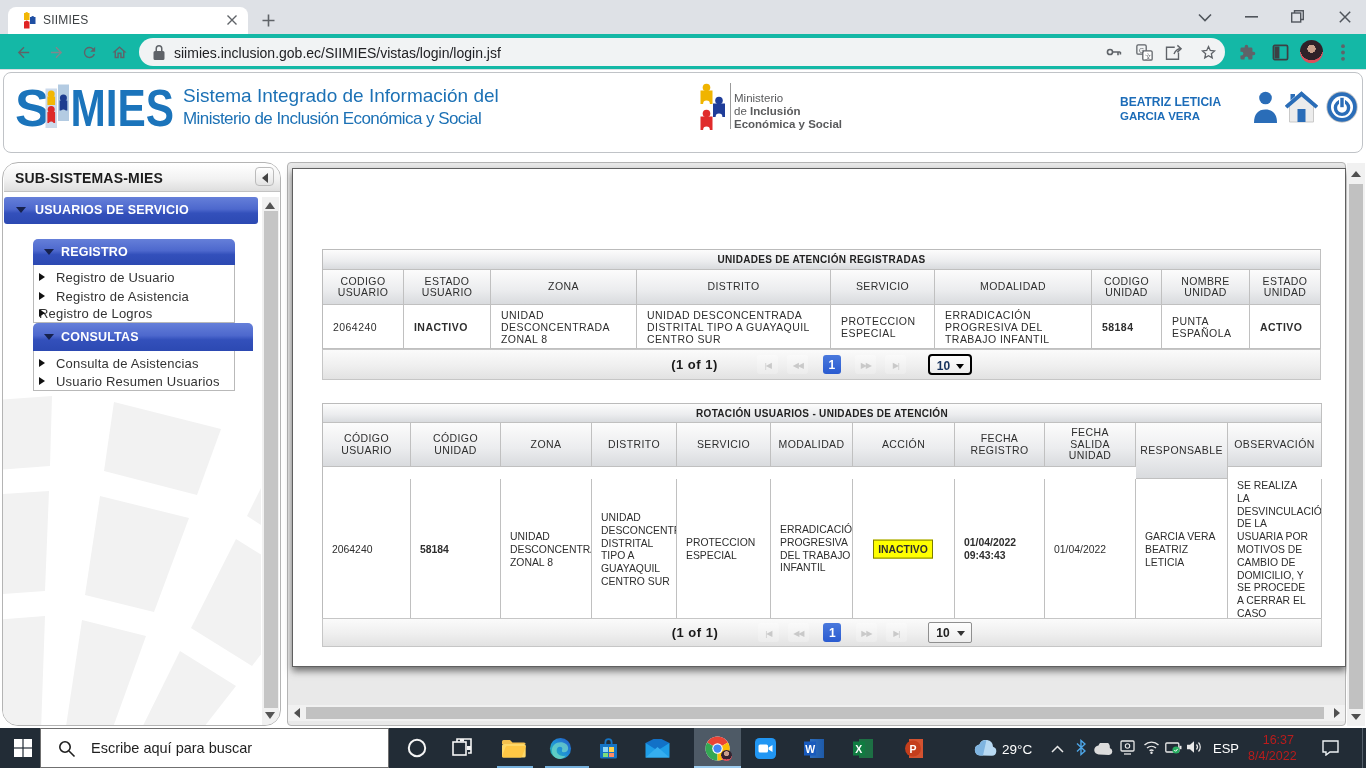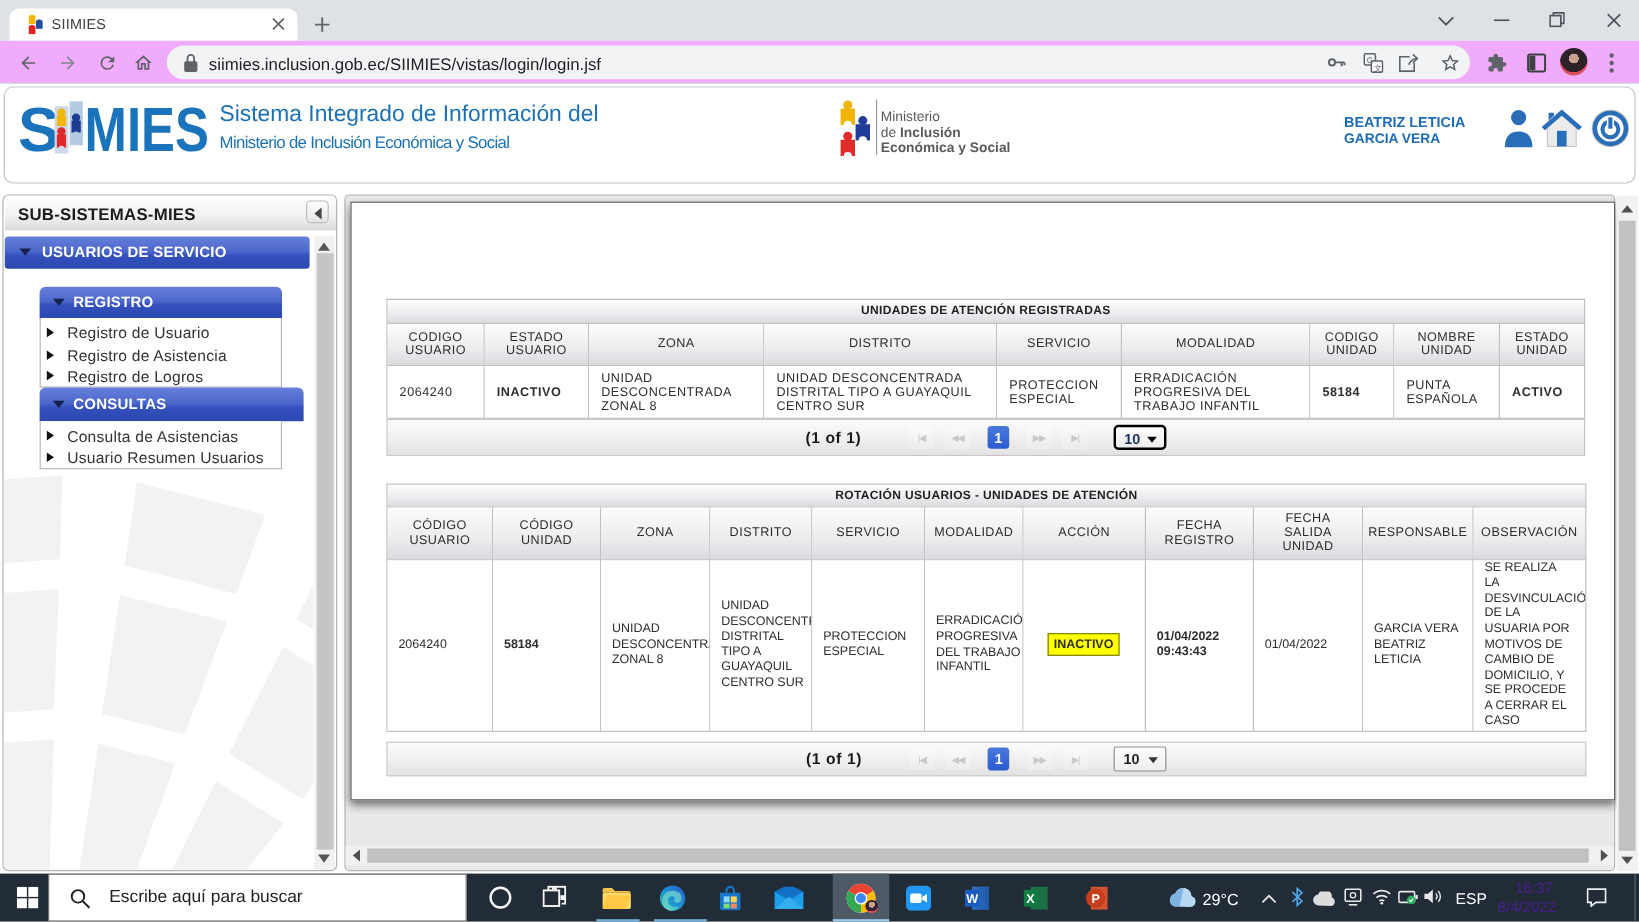--- a/index.html
+++ b/index.html
@@ -1,31 +1,31 @@
 <!DOCTYPE html>
 <html><head><meta charset="utf-8"><style>
 *{margin:0;padding:0;box-sizing:border-box}
 html,body{width:1366px;height:768px;overflow:hidden;font-family:"Liberation Sans",sans-serif;background:#fff}
 .abs{position:absolute}
 svg{display:block}
 
 #tabstrip{left:0;top:0;width:1366px;height:34px;background:#dee1e6}
 #tab{left:8px;top:7px;width:240px;height:27px;background:#fff;border-radius:8px 8px 0 0}
 #tabtitle{left:43px;top:13px;font-size:12px;color:#3c4043;letter-spacing:.2px}
-#toolbar{left:0;top:34px;width:1366px;height:36px;background:#f0abfc;border-bottom:1px solid #dadce0}
+#toolbar{left:0;top:34px;width:1366px;height:36px;background:#14b8a6;border-bottom:1px solid #dadce0}
 #omnibox{left:139px;top:4px;width:1086px;height:28px;background:#f1f3f4;border-radius:14px}
 #urltext{left:174px;top:11px;font-size:14px;color:#202124}
 .navic{color:#5f6368}
 
 #appheader{left:3px;top:72px;width:1360px;height:81px;background:#fff;border:1px solid #c0c3c7;border-radius:8px}
 #tagline{left:183px;top:85px;font-size:19px;line-height:22px;color:#1c71b5}
 #minlogo-text{left:734px;top:92px;font-size:11.5px;line-height:12.8px;color:#595a5c}
 #username{left:1120px;top:95px;width:125px;text-align:left;color:#1c6cb8}
 
-#sidebar{left:2px;top:162px;width:279px;height:564px;background:#fff;border:1px solid #b4b4b4;border-radius:5px;overflow:hidden}
+#sidebar{left:2px;top:162px;width:279px;height:564px;background:#fff;border:1px solid #b4b4b4;border-radius:16px;overflow:hidden}
 #sbhead{left:1px;top:1px;width:277px;height:28px;background:linear-gradient(#ffffff,#f2f2f2 55%,#dedede);border-bottom:1px solid #c2c2c2;border-radius:5px 5px 0 0}
 #sbhead span{position:absolute;left:11px;top:6px;font-size:14px;font-weight:bold;color:#1c1c1c;letter-spacing:.2px}
 #sbcollapse{left:252px;top:4px;width:19px;height:19px;border:1px solid #bbb;border-radius:4px;background:linear-gradient(#fff,#e4e4e4)}
 .bluebar{background:linear-gradient(#657fd9 0%,#4d68cd 45%,#3350bb 60%,#2c49b2 100%);color:#fff;font-weight:bold}
 #usbar{left:1px;top:34px;width:254px;height:27px;border-radius:3px;font-size:12.5px;letter-spacing:.2px}
 .wtri{width:0;height:0;border-left:5px solid transparent;border-right:5px solid transparent;border-top:6px solid #16214d}
 .menuitem{font-size:13px;color:#333;letter-spacing:.2px;white-space:nowrap}
 .blktri{width:0;height:0;border-top:4.5px solid transparent;border-bottom:4.5px solid transparent;border-left:6px solid #111}
 #sbscroll{left:259px;top:34px;width:17px;height:528px;background:#f1f1f1}
 .sbthumb{background:#c5c5c5}
@@ -164,21 +164,21 @@
   <circle cx="35.2" cy="27.5" r="3.5" fill="#dd2a2a"></circle>
       <rect x="31.4" y="30" width="7.7" height="11" fill="#dd2a2a"></rect>
       <circle cx="35.2" cy="42" r="2.5" fill="#ccdaeb"></circle>
   <circle cx="47.4" cy="16" r="3.5" fill="#1d3c8f"></circle>
       <rect x="43.6" y="18.5" width="7.7" height="10" fill="#1d3c8f"></rect>
       <circle cx="47.4" cy="30" r="2.5" fill="#b3cbe2"></circle>
   <g transform="translate(54.5,44) scale(0.815,1)">
         <text x="0" y="0" font-family="Liberation Sans" font-weight="bold" font-size="52" fill="#1b74bb">MIES</text>
       </g>
 </svg>
-<div class="abs" id="tagline">Sistema Integrado de Información del<br><span style="font-size:14px;letter-spacing:-0.55px">Ministerio de Inclusión Económica y Social</span></div>
+<div class="abs" id="tagline">Sistema Integrado de Información del<br><span style="font-size:17px;letter-spacing:-0.55px">Ministerio de Inclusión Económica y Social</span></div>
 <svg class="abs" style="left:699px;top:82px" width="34" height="49" viewBox="0 0 34 49">
   <circle cx="7.5" cy="5.5" r="3.8" fill="#f0b400"></circle>
       <rect x="1.5" y="8.5" width="12" height="13.5" fill="#f0b400"></rect>
       <circle cx="7.5" cy="22" r="3.4" fill="#fff"></circle>
   <circle cx="20" cy="18.5" r="3.8" fill="#1f3d99"></circle>
       <rect x="14" y="21.5" width="12" height="13.5" fill="#1f3d99"></rect>
       <circle cx="20" cy="35" r="3.4" fill="#fff"></circle>
   <circle cx="7.5" cy="31.5" r="3.8" fill="#e02b2b"></circle>
       <rect x="1.5" y="34.5" width="12" height="13.5" fill="#e02b2b"></rect>
       <circle cx="7.5" cy="48" r="3.4" fill="#fff"></circle>
@@ -240,21 +240,21 @@
         <span class="abs" style="left:31px;top:6px">USUARIOS DE SERVICIO</span>
       </div>
   <div class="abs" style="left:30px;top:76px;width:202px;height:252px">
     <div class="abs bluebar" style="left:0;top:0;width:202px;height:26px;border-radius:5px 5px 0 0;font-size:12.5px;letter-spacing:.2px">
           <div class="abs wtri" style="left:11px;top:10px"></div>
           <span class="abs" style="left:28px;top:6px">REGISTRO</span>
         </div>
     <div class="abs" style="left:0;top:26px;width:202px;height:58px;background:#fff;border:1px solid #b9b9b9;border-top:none"></div>
     <div class="abs menuitem" style="left:6px;top:31px"><span class="abs blktri" style="left:0;top:3px"></span><span style="margin-left:17px">Registro de Usuario</span></div>
     <div class="abs menuitem" style="left:6px;top:49.5px"><span class="abs blktri" style="left:0;top:3px"></span><span style="margin-left:17px">Registro de Asistencia</span></div>
-    <div class="abs menuitem" style="left:6px;top:67px"><span class="abs blktri" style="left:0;top:3px"></span><span style="margin-left:17px">Registro de Logros</span></div>
+    <div class="abs menuitem" style="left:6px;top:67px"><span class="abs blktri" style="left:0;top:3px"></span><span style="">Registro de Logros</span></div>
     <div class="abs bluebar" style="left:0;top:84px;width:220px;height:28px;border-radius:5px 5px 0 0;font-size:12.5px;letter-spacing:.2px">
           <div class="abs wtri" style="left:11px;top:11px"></div>
           <span class="abs" style="left:28px;top:7px">CONSULTAS</span>
         </div>
     <div class="abs" style="left:0;top:112px;width:202px;height:40px;background:#fff;border:1px solid #b9b9b9;border-top:none"></div>
     <div class="abs menuitem" style="left:6px;top:116.5px"><span class="abs blktri" style="left:0;top:3px"></span><span style="margin-left:17px">Consulta de Asistencias</span></div>
     <div class="abs menuitem" style="left:6px;top:135px"><span class="abs blktri" style="left:0;top:3px"></span><span style="margin-left:17px">Usuario Resumen Usuarios</span></div>
   </div>
   <div class="abs" id="sbscroll">
     <div class="abs" style="left:3px;top:5px;width:0;height:0;border-left:5.5px solid transparent;border-right:5.5px solid transparent;border-bottom:7px solid #555"></div>
@@ -339,21 +339,21 @@
 <div class="tr">
 <div class="tc th" style="width:88px;height:44px">CÓDIGO<br>USUARIO</div>
 <div class="tc th" style="width:90px;height:44px">CÓDIGO<br>UNIDAD</div>
 <div class="tc th" style="width:91px;height:44px">ZONA</div>
 <div class="tc th" style="width:85px;height:44px">DISTRITO</div>
 <div class="tc th" style="width:94px;height:44px">SERVICIO</div>
 <div class="tc th" style="width:82px;height:44px">MODALIDAD</div>
 <div class="tc th" style="width:102px;height:44px">ACCIÓN</div>
 <div class="tc th" style="width:90px;height:44px">FECHA<br>REGISTRO</div>
 <div class="tc th" style="width:91px;height:44px">FECHA<br>SALIDA<br>UNIDAD</div>
-<div class="tc th" style="width:92px;height:44px">RESPONSABLE</div>
+<div class="tc th" style="width:92px;height:56px">RESPONSABLE</div>
 <div class="tc th" style="width:94px;height:44px">OBSERVACIÓN</div>
 </div>
 <div class="tr">
 <div class="tc td" style="width:88px;height:143px">
             <div class="ct" style="padding-right:1px">2064240</div>
           </div>
 <div class="tc td" style="width:90px;height:143px">
             <div class="ct" style="padding-right:1px"><b>58184</b></div>
           </div>
 <div class="tc td" style="width:91px;height:143px">
@@ -548,18 +548,18 @@
       <path d="M9.3 9l1.3 1.3 2.1-2.4" stroke="#fff" stroke-width="1" fill="none"></path>
     </svg>
 <svg class="abs" style="left:1186px;top:740px" width="17" height="14" viewBox="0 0 17 14">
       <path d="M1 4.8h3l4-3.5v11.4l-4-3.5H1z" fill="#e8e8e8"></path>
       <g fill="none" stroke="#e8e8e8" stroke-width="1.2">
         <path d="M10.5 4.5a3.8 3.8 0 0 1 0 5"></path>
         <path d="M12.5 2.5a6.6 6.6 0 0 1 0 9"></path>
       </g>
     </svg>
 <span class="abs" style="left:1213px;top:741px;font-size:13px;color:#fff">ESP</span>
-<div class="abs" style="left:1248px;top:733px;width:46px;text-align:right;font-size:12.5px;color:#4c1d95;line-height:15.5px">16:37<br>8/4/2022</div>
+<div class="abs" style="left:1248px;top:733px;width:46px;text-align:right;font-size:12.5px;color:#b91c1c;line-height:15.5px">16:37<br>8/4/2022</div>
 <svg class="abs" style="left:1322px;top:740px" width="17" height="16" viewBox="0 0 17 16">
       <path d="M1 1h15v11h-8l-4 3v-3H1z" fill="none" stroke="#eef2f5" stroke-width="1.4"></path>
     </svg>
 <div class="abs" style="left:1361.5px;top:728px;width:1px;height:40px;background:#55606b"></div>
 </div>
 
 </body></html>

